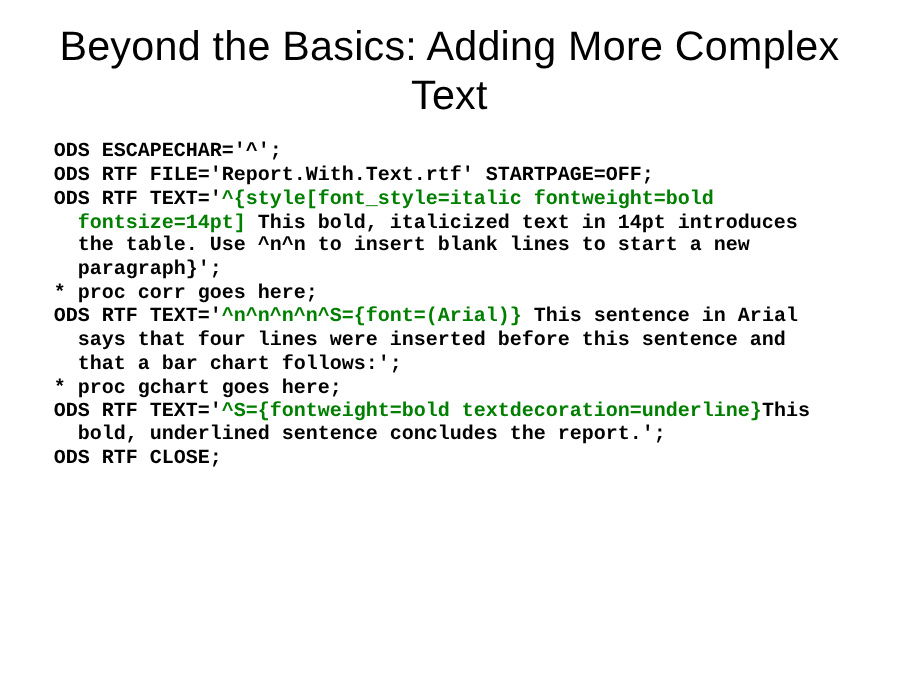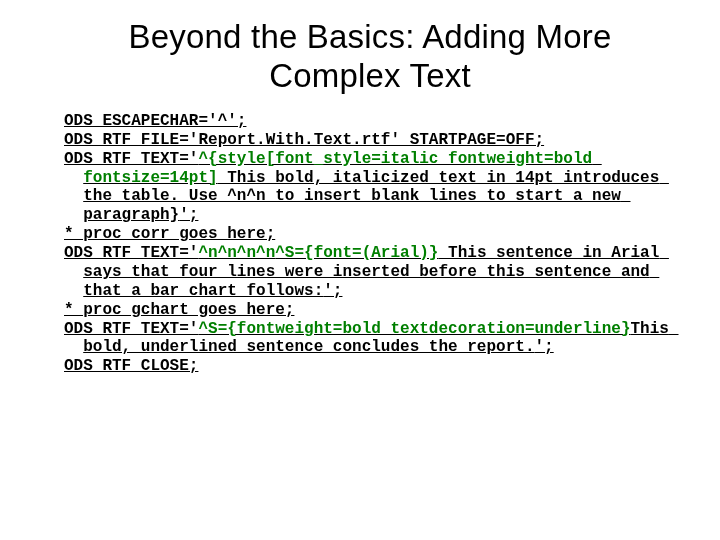--- a/index.html
+++ b/index.html
@@ -9,39 +9,38 @@
     height: 540px;
     background: #fff;
     font-family: Arial, Helvetica, sans-serif;
     color: #000;
     overflow: hidden;
   }
   .slide {
     box-sizing: border-box;
     width: 720px;
     height: 540px;
-    padding: 18px 44px 0 64px;
+    padding: 18px 44px 0 43px;
   }
   h1.title {
     font-size: 33px;
     font-weight: 400;
     line-height: 1.18;
     text-align: center;
     margin: 0 0 16px 0;
     letter-spacing: 0.2px;
   }
   pre.code {
     font-family: "Courier New", Courier, monospace;
     font-size: 16px;
     font-weight: bold;
     white-space: pre-wrap;
     word-wrap: break-word;
     margin: 0;
     line-height: 1.18;
-    text-decoration: underline;
   }
   .cont {
     display: block;
     padding-left: 2ch;
     text-indent: -2ch;
     margin: 0;
   }
   .green { color: #007f00; }
 </style>
 </head>

